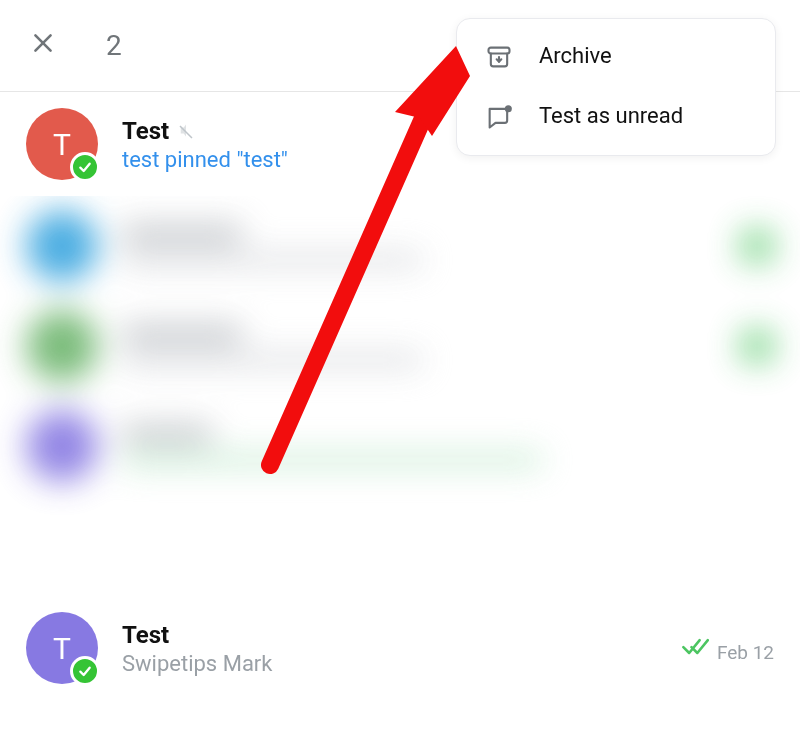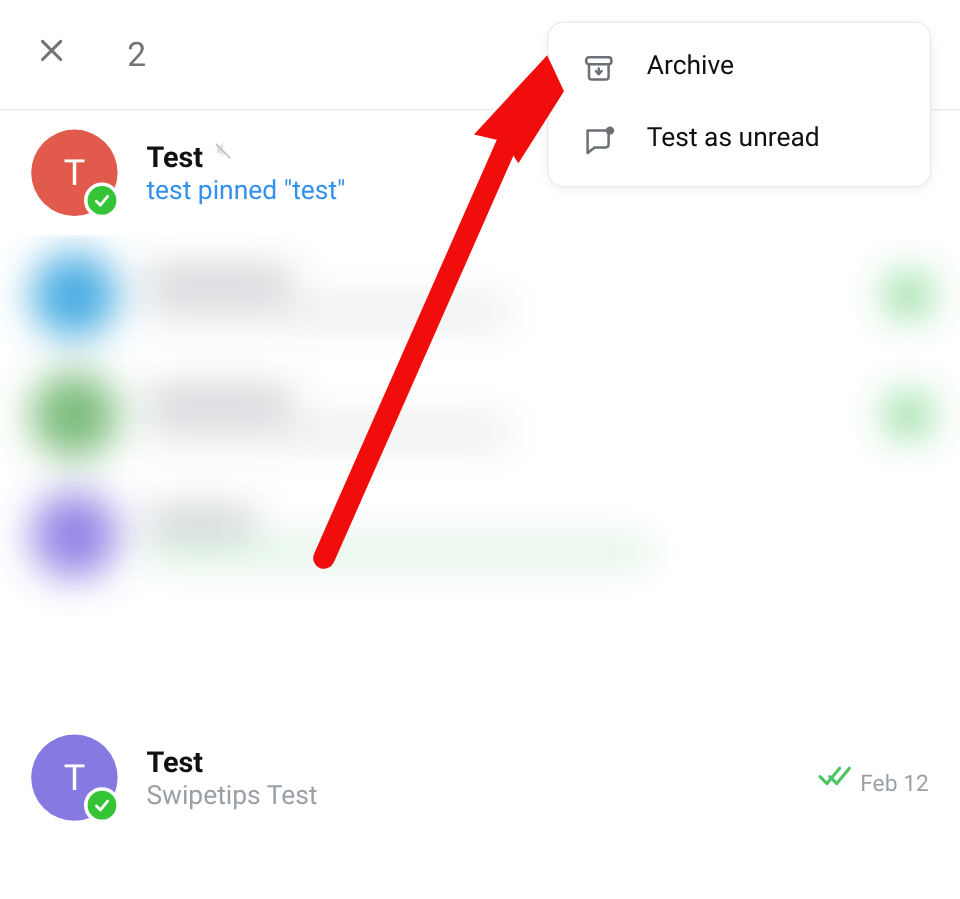--- a/index.html
+++ b/index.html
@@ -70,21 +70,21 @@
       border-radius: 50%;
       background: #35c435;
       border: 3px solid #fff;
       display: flex;
       align-items: center;
       justify-content: center;
     }
     .check-badge svg { width: 16px; height: 16px; }
 
     .chat-main { flex: 1; min-width: 0; }
-    .chat-name-row { display: flex; align-items: flex-start; gap: 8px; }
+    .chat-name-row { display: flex; align-items: flex-end; gap: 8px; }
     .chat-name { font-size: 24px; font-weight: 700; color: #111; }
     .muted-icon { color: #bfc5ca; font-size: 16px; }
     .chat-preview { font-size: 22px; margin-top: 2px; color: #9aa0a6; }
     .chat-preview.link { color: #3390ec; }
 
     .chat-meta { display: flex; align-items: flex-end; gap: 8px; }
     .ticks { color: #4cc561; }
     .chat-date { color: #9aa0a6; font-size: 19px; }
 
     .blurred-section {
@@ -227,21 +227,21 @@
       <div class="check-badge">
         <svg viewBox="0 0 24 24" fill="none" stroke="#fff" stroke-width="3.5" stroke-linecap="round" stroke-linejoin="round">
             <polyline points="5 13 10 18 19 7"></polyline>
           </svg>
       </div>
     </div>
     <div class="chat-main">
       <div class="chat-name-row">
         <span class="chat-name">Test</span>
       </div>
-      <div class="chat-preview">Swipetips Test</div>
+      <div class="chat-preview">Swipetips Mark</div>
     </div>
     <div class="chat-meta">
       <span class="ticks">
         <svg width="28" height="28" viewBox="0 0 24 24" fill="none" stroke="currentColor" stroke-width="2.2" stroke-linecap="round" stroke-linejoin="round">
             <polyline points="2 13 7 18 16 7"></polyline>
             <polyline points="9 13 14 18 23 7"></polyline>
           </svg>
       </span>
       <span class="chat-date">Feb 12</span>
     </div>

